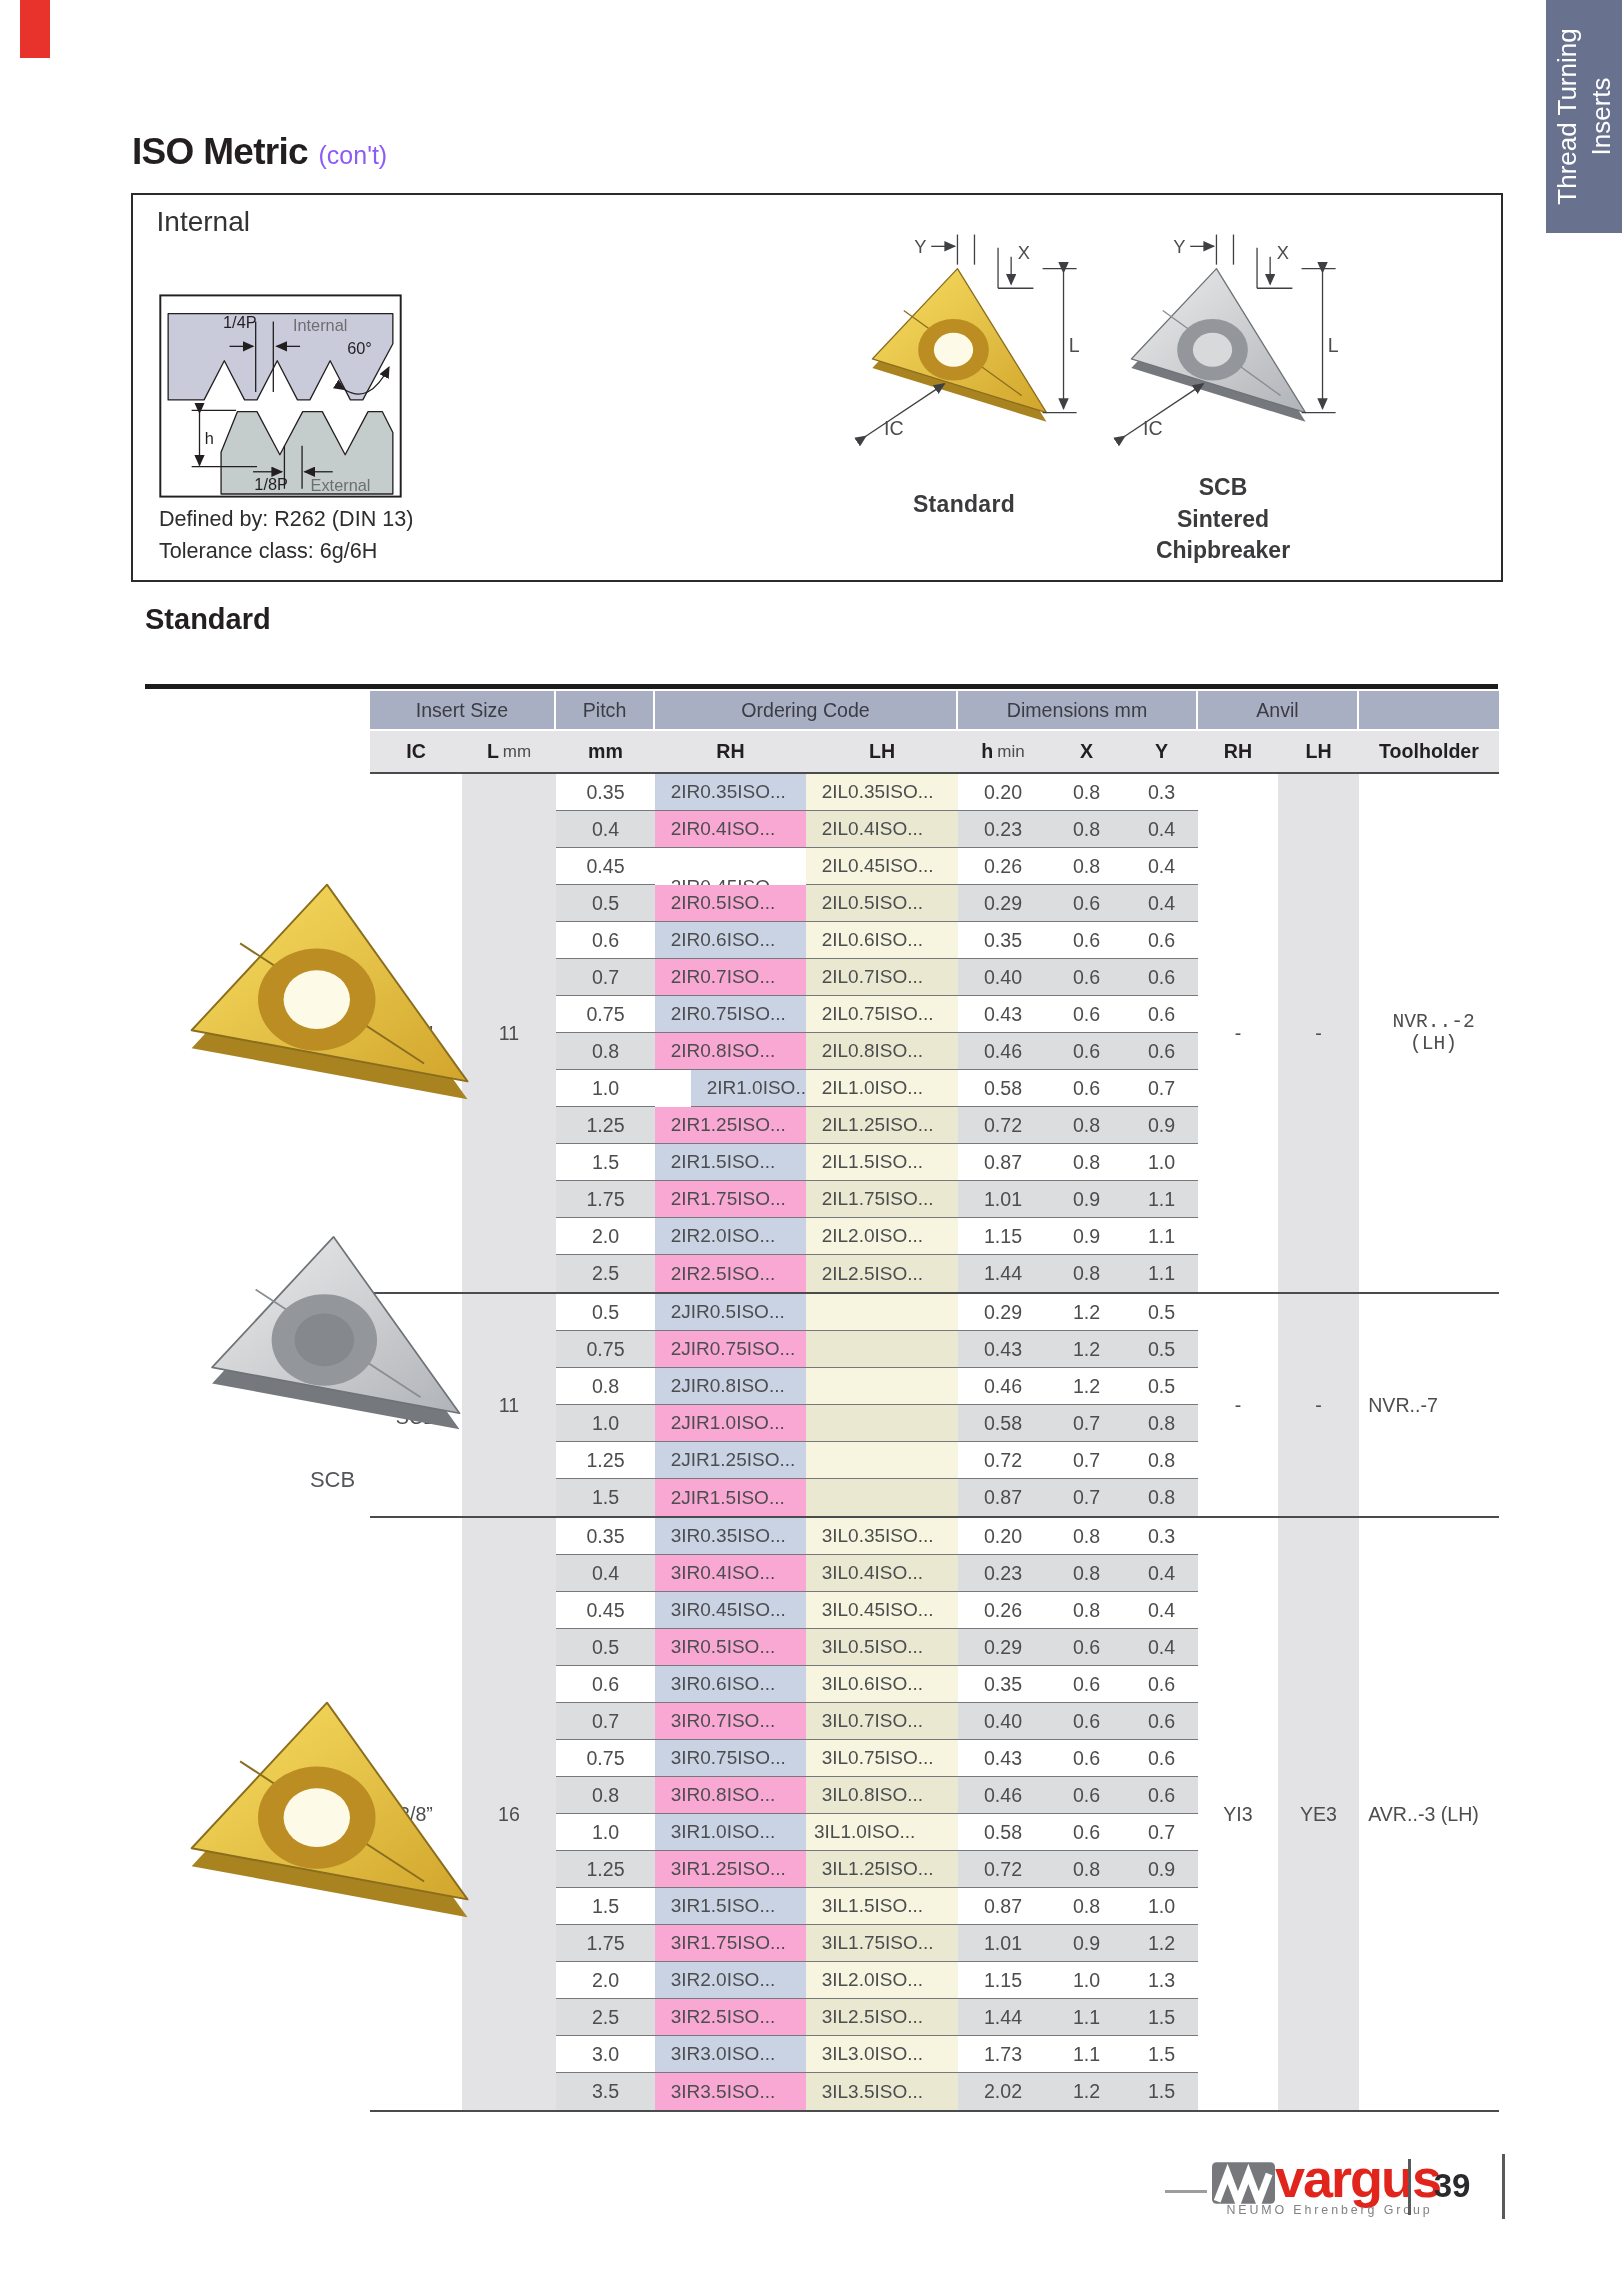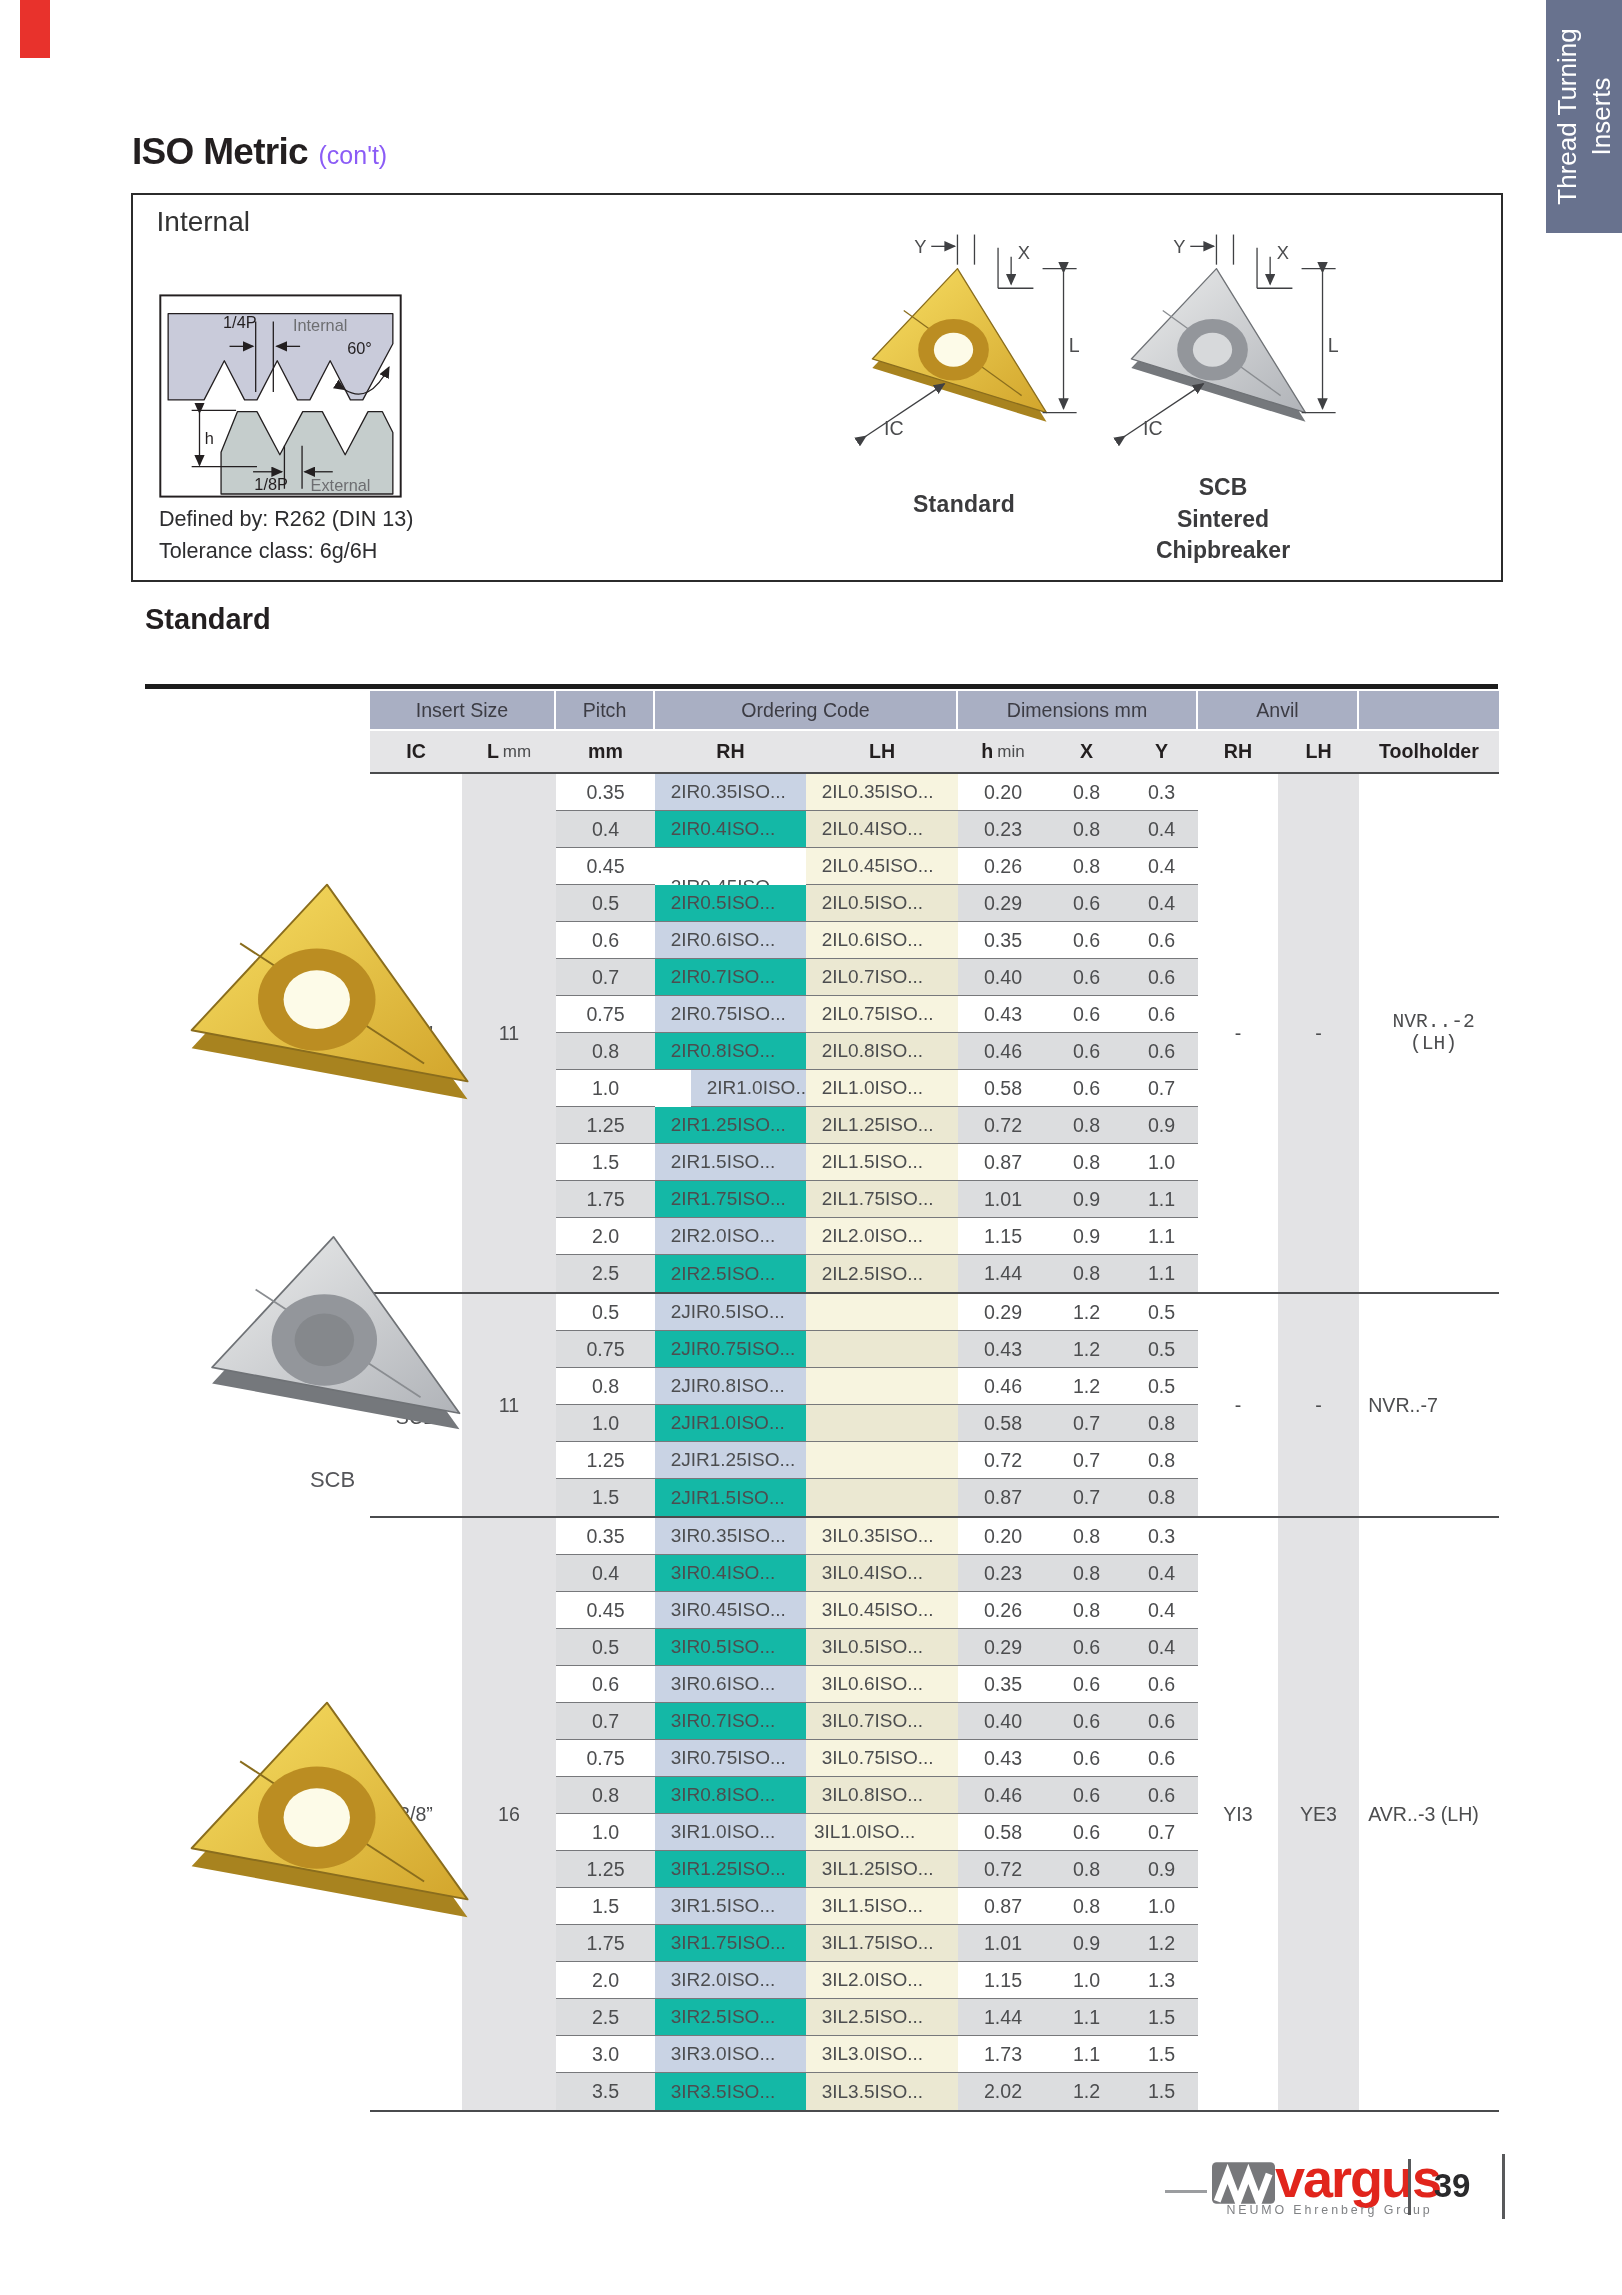--- a/index.html
+++ b/index.html
@@ -39,21 +39,21 @@
   .gseg{display:flex;align-items:center;justify-content:center;font-size:19.6px;color:#3c3c44;border-right:2px solid #fff;}
   .gseg.last{border-right:none;}
   .thead-c{height:41px;background:#e5e5e7;border-top:2px solid #fff;border-bottom:2.6px solid #4a4b4d;}
   .hcell{display:flex;align-items:center;justify-content:center;font-size:19.6px;}
   .hcell .b{font-weight:bold;}
   .hcell .r{font-weight:normal;font-size:17px;color:#4c4d4f;margin-left:3.9px;}
   .group{border-bottom:2px solid #4a4b4d;}
   .cell{display:flex;align-items:center;font-size:19.6px;color:#4c4d4f;box-sizing:border-box;}
   .num{justify-content:center;}
   .code{justify-content:flex-start;padding-left:15.7px;font-size:19px;}
-  .rh{background:#c9d3e4;} .alt.rh{background:#14b8a6;}
+  .rh{background:#c9d3e4;} .alt.rh{background:#f9a8d4;}
   .lh{background:#f7f4df;} .alt.lh{background:#ebe8d2;}
   .alt.plain{background:#dcdddf;}
   .bline{border-bottom:1.3px solid #77787b;}
   .m{justify-content:center;text-align:center;}
   .ic{flex-direction:column;line-height:1.25;}
   .lmm,.alh{background:#e3e3e5;}
   .tool{justify-content:flex-start;padding-left:9.2px;}
 
   
   .photo{position:absolute;}

